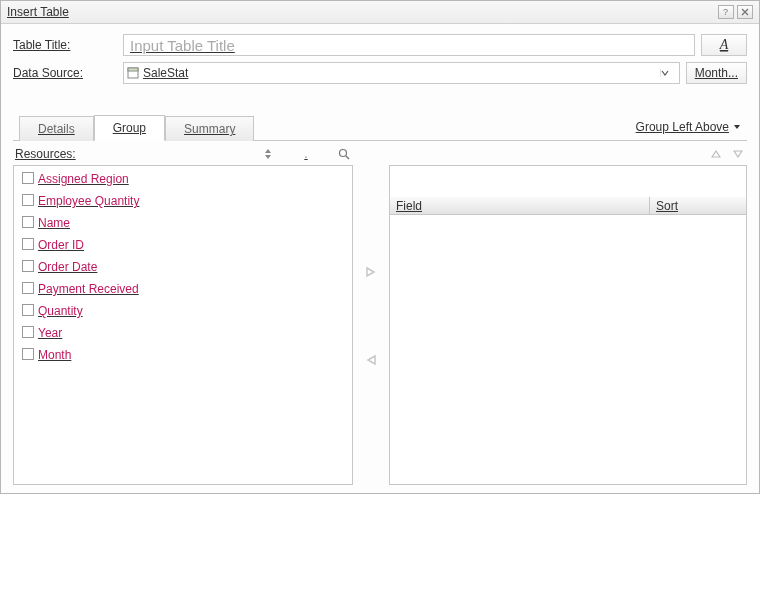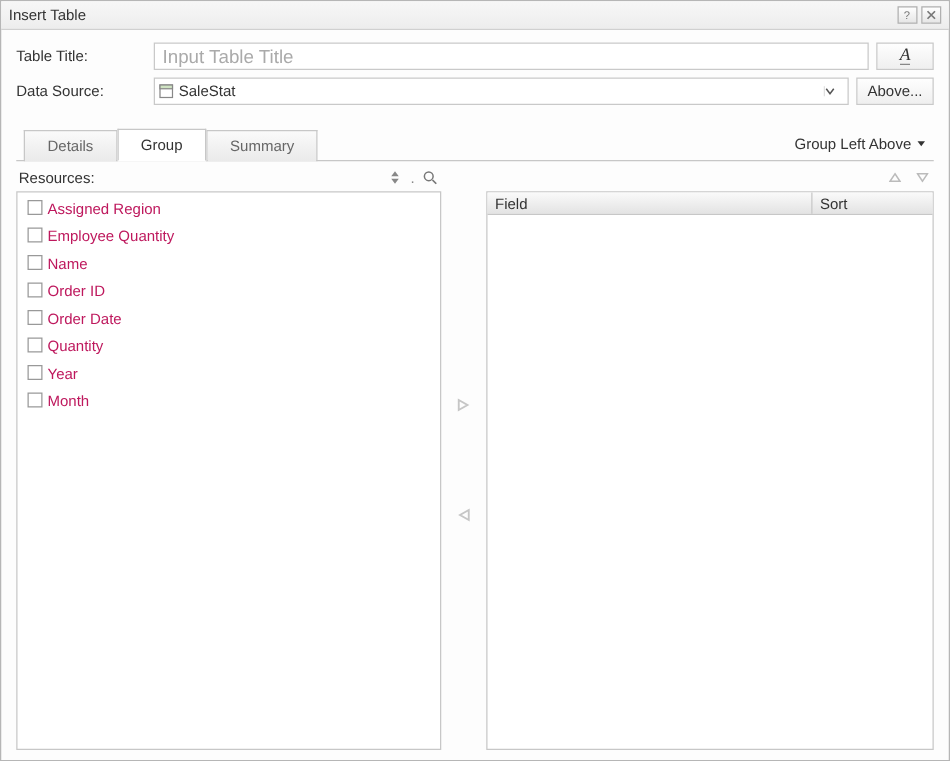--- a/index.html
+++ b/index.html
@@ -5,25 +5,26 @@
   * { box-sizing: border-box; }
   body {
     margin: 0;
     font-family: Tahoma, Arial, sans-serif;
     font-size: 12px;
     background: #fff;
     color: #333;
   }
   .dialog {
     width: 760px;
-    height: 609px;
+    height: 494px;
     border: 1px solid #b6b6b6;
     display: flex;
     flex-direction: column;
     background: #fdfdfd;
+    text-decoration: underline;
   }
   .titlebar {
     height: 23px;
     background: linear-gradient(to bottom, #f7f7f7, #ededed);
     border-bottom: 1px solid #d0d0d0;
     display: flex;
     align-items: center;
     padding: 0 6px;
   }
   .titlebar-title {
@@ -98,21 +99,21 @@
     display:flex;
     align-items:center;
     justify-content:center;
     color:#333;
     cursor:pointer;
     padding: 0 8px;
   }
   .tabs-row {
     display:flex;
     align-items:flex-end;
-    margin-top: 12px;
+    margin-top: 24px;
     border-bottom: 1px solid #c7c7c7;
     position: relative;
     padding-left: 6px;
   }
   .tab {
     padding: 5px 18px;
     border: 1px solid #c7c7c7;
     border-bottom: none;
     background: linear-gradient(to bottom,#fafafa,#eaeaea);
     color:#666;
@@ -150,20 +151,21 @@
   .left-panel {
     display:flex;
     flex-direction:column;
     flex: 0 0 340px;
   }
   .resources-header {
     display:flex;
     align-items:center;
     height:18px;
     padding: 0 2px 4px 2px;
+    gap: 24px;
   }
   .resources-label { flex:1; color:#333; }
   .hdr-icon {
     width:14px; height:14px;
     margin-left:4px;
     display:flex; align-items:center; justify-content:center;
     color:#777;
     cursor:pointer;
   }
   .listbox {
@@ -217,20 +219,21 @@
     border:1px solid #c7c7c7;
     background:#fff;
     display:flex;
     flex-direction:column;
   }
   .grid-head {
     display:flex;
     height:18px;
     background: linear-gradient(to bottom,#fafafa,#e3e3e3);
     border-bottom:1px solid #c7c7c7;
+    margin-top:31px;
   }
   .grid-col {
     padding:2px 6px;
     color:#333;
     border-right:1px solid #c7c7c7;
   }
   .grid-col.field { flex: 1 1 auto; }
   .grid-col.sort { flex: 0 0 96px; border-right:none; }
   .footer {
     border-top:1px solid #d6d6d6;
@@ -292,21 +295,21 @@
               <rect x="1" y="1" width="10" height="3" fill="#cfe3c2" stroke="#888"></rect>
             </svg>
         </span>
         <span class="combo-text">SaleStat</span>
         <span class="combo-arrow">
           <svg width="8" height="8" viewBox="0 0 8 8">
               <path d="M1 2 L4 6 L7 2" fill="none" stroke="#555" stroke-width="1.2"></path>
             </svg>
         </span>
       </div>
-      <div class="side-btn">Above...</div>
+      <div class="side-btn">Month...</div>
     </div>
 
     <div class="tabs-row">
       <div class="tab">Details</div>
       <div class="tab active">Group</div>
       <div class="tab">Summary</div>
       <div class="tabs-right">
         <div class="group-pos-btn">
           <span>Group Left Above</span>
           <span style="margin-left:4px">
@@ -352,20 +355,24 @@
           <div class="list-item">
               <span class="item-checkbox"></span>
               <span>Order ID</span>
             </div>
           <div class="list-item">
               <span class="item-checkbox"></span>
               <span>Order Date</span>
             </div>
           <div class="list-item">
               <span class="item-checkbox"></span>
+              <span>Payment Received</span>
+            </div>
+          <div class="list-item">
+              <span class="item-checkbox"></span>
               <span>Quantity</span>
             </div>
           <div class="list-item">
               <span class="item-checkbox"></span>
               <span>Year</span>
             </div>
           <div class="list-item">
               <span class="item-checkbox"></span>
               <span>Month</span>
             </div>

